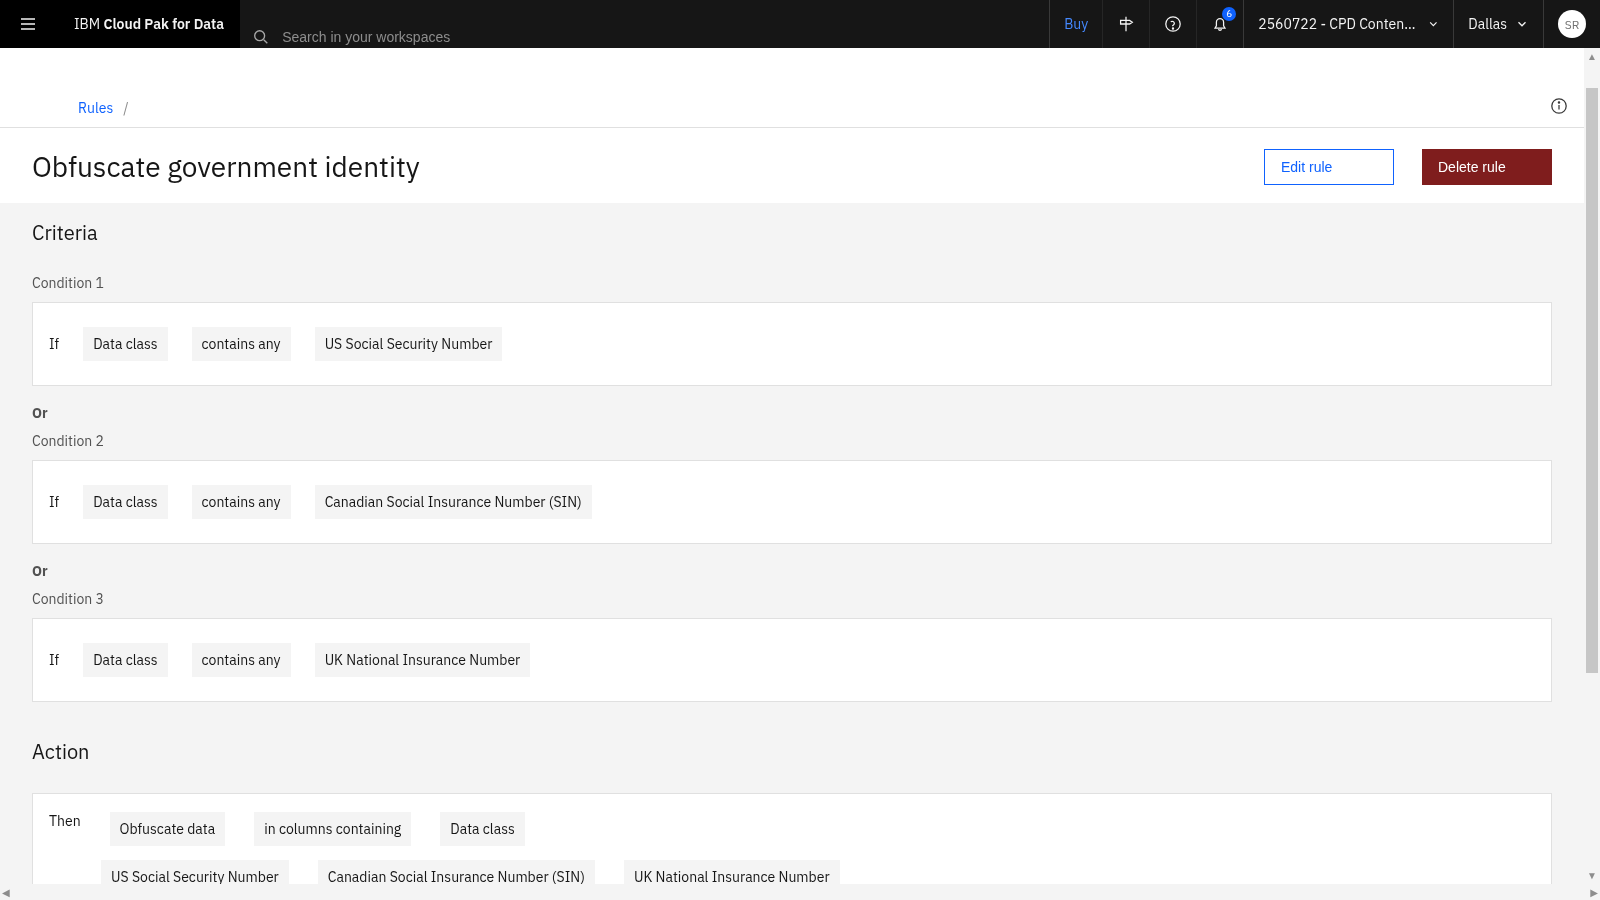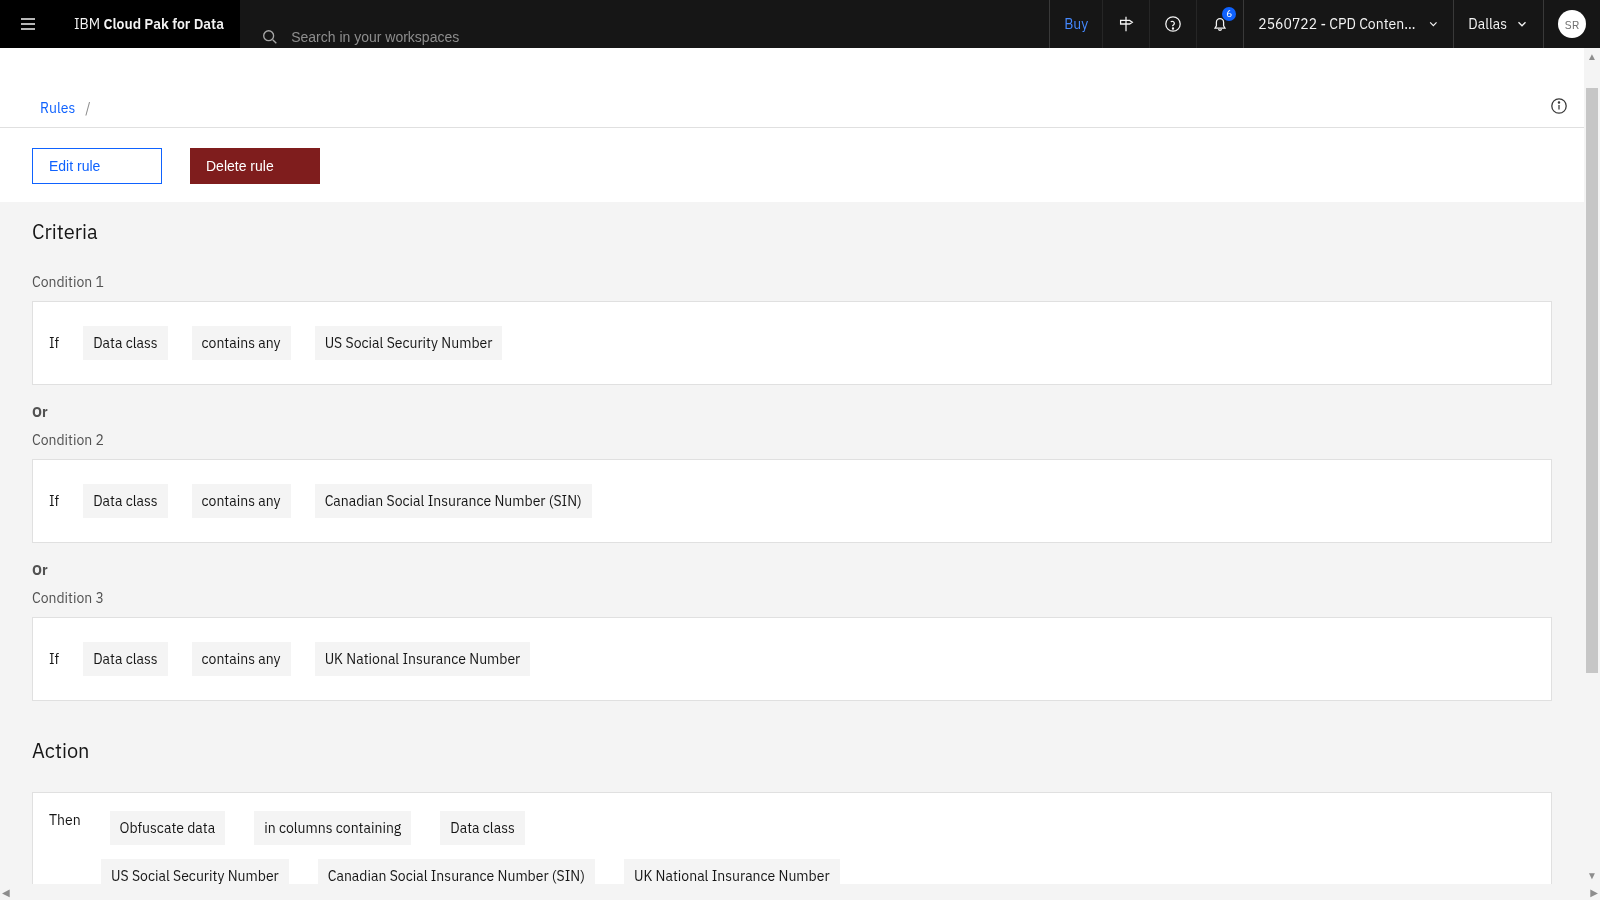--- a/index.html
+++ b/index.html
@@ -32,21 +32,21 @@
     display: flex; align-items: center; justify-content: center;
     color: #f4f4f4;
     cursor: pointer;
   }
   .brand { font-size: 14px; white-space: nowrap; }
   .brand .bold { font-weight: 600; }
   .header-search {
     flex: 1;
     display: flex;
     align-items: center;
-    padding: 0 21px;
+    padding: 0 12px;
     gap: 12px;
     color: #a8a8a8;
     margin-top: 25px;
   }
   .header-search input {
     flex: 1;
     background: transparent;
     border: none;
     outline: none;
     color: #f4f4f4;
@@ -116,21 +116,21 @@
   
   .breadcrumb-bar {
     height: 40px;
     border-bottom: 1px solid #e0e0e0;
     display: flex;
     align-items: center;
     padding: 0 20px 0 40px;
     font-size: 14px;
     position: relative;
   }
-  .breadcrumb-bar a { color: #0f62fe; text-decoration: none; cursor: pointer; }
+  .breadcrumb-bar a { color: #0f62fe; text-decoration: none; cursor: pointer; margin-left: 38px; }
   .breadcrumb-sep { color: #8d8d8d; margin: 0 10px; }
   .info-icon-right {
     position: absolute; right: 16px; top: 50%; transform: translateY(-50%);
     color: #393939; cursor: pointer;
   }
 
   
   .title-row {
     display: flex;
     align-items: center;
@@ -339,20 +339,21 @@
     <span class="info-icon-right">
       <svg width="18" height="18" viewBox="0 0 20 20" fill="none" stroke="currentColor" stroke-width="1.4">
         <circle cx="10" cy="10" r="8"></circle>
           <circle cx="10" cy="6" r="0.7" fill="currentColor"></circle>
           <line x1="10" y1="9" x2="10" y2="14"></line>
       </svg>
     </span>
   </div>
 
   <div class="title-row">
+    <h1>Obfuscate government identity</h1>
     <div class="title-actions">
       <button class="btn btn-secondary">Edit rule</button>
       <button class="btn btn-danger">Delete rule</button>
     </div>
   </div>
 
   <div class="scroll-area">
 
     <div class="section-heading">Criteria</div>
 

